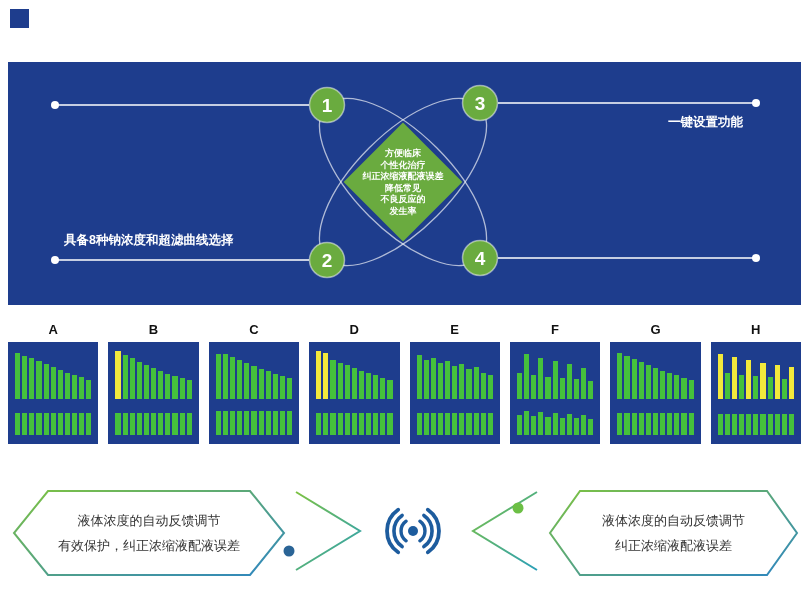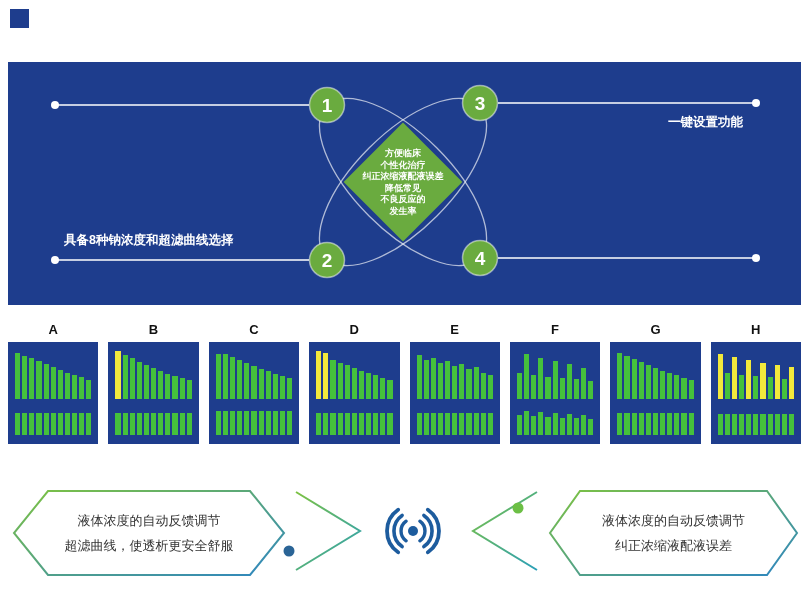--- a/index.html
+++ b/index.html
@@ -353,21 +353,21 @@
       <defs>
         <linearGradient id="hexGrad1" x1="0" y1="0" x2="1" y2="1">
           <stop offset="0" stop-color="#7dc242"></stop>
           <stop offset="1" stop-color="#2e86c1"></stop>
         </linearGradient>
       </defs>
       <polygon points="38,3 240,3 274,45 240,87 38,87 4,45" fill="#ffffff" stroke="url(#hexGrad1)" stroke-width="2"></polygon>
     </svg>
     <div class="hex-text">
       <div>液体浓度的自动反馈调节</div>
-      <div>超滤曲线，使透析更安全舒服</div>
+      <div>有效保护，纠正浓缩液配液误差</div>
     </div>
   </div>
 
   <div class="center-art">
     <svg viewBox="0 0 263 95">
       <defs>
         <linearGradient id="chevGrad" x1="0" y1="0" x2="1" y2="1">
           <stop offset="0" stop-color="#7dc242"></stop>
           <stop offset="1" stop-color="#2a9fb8"></stop>
         </linearGradient>

